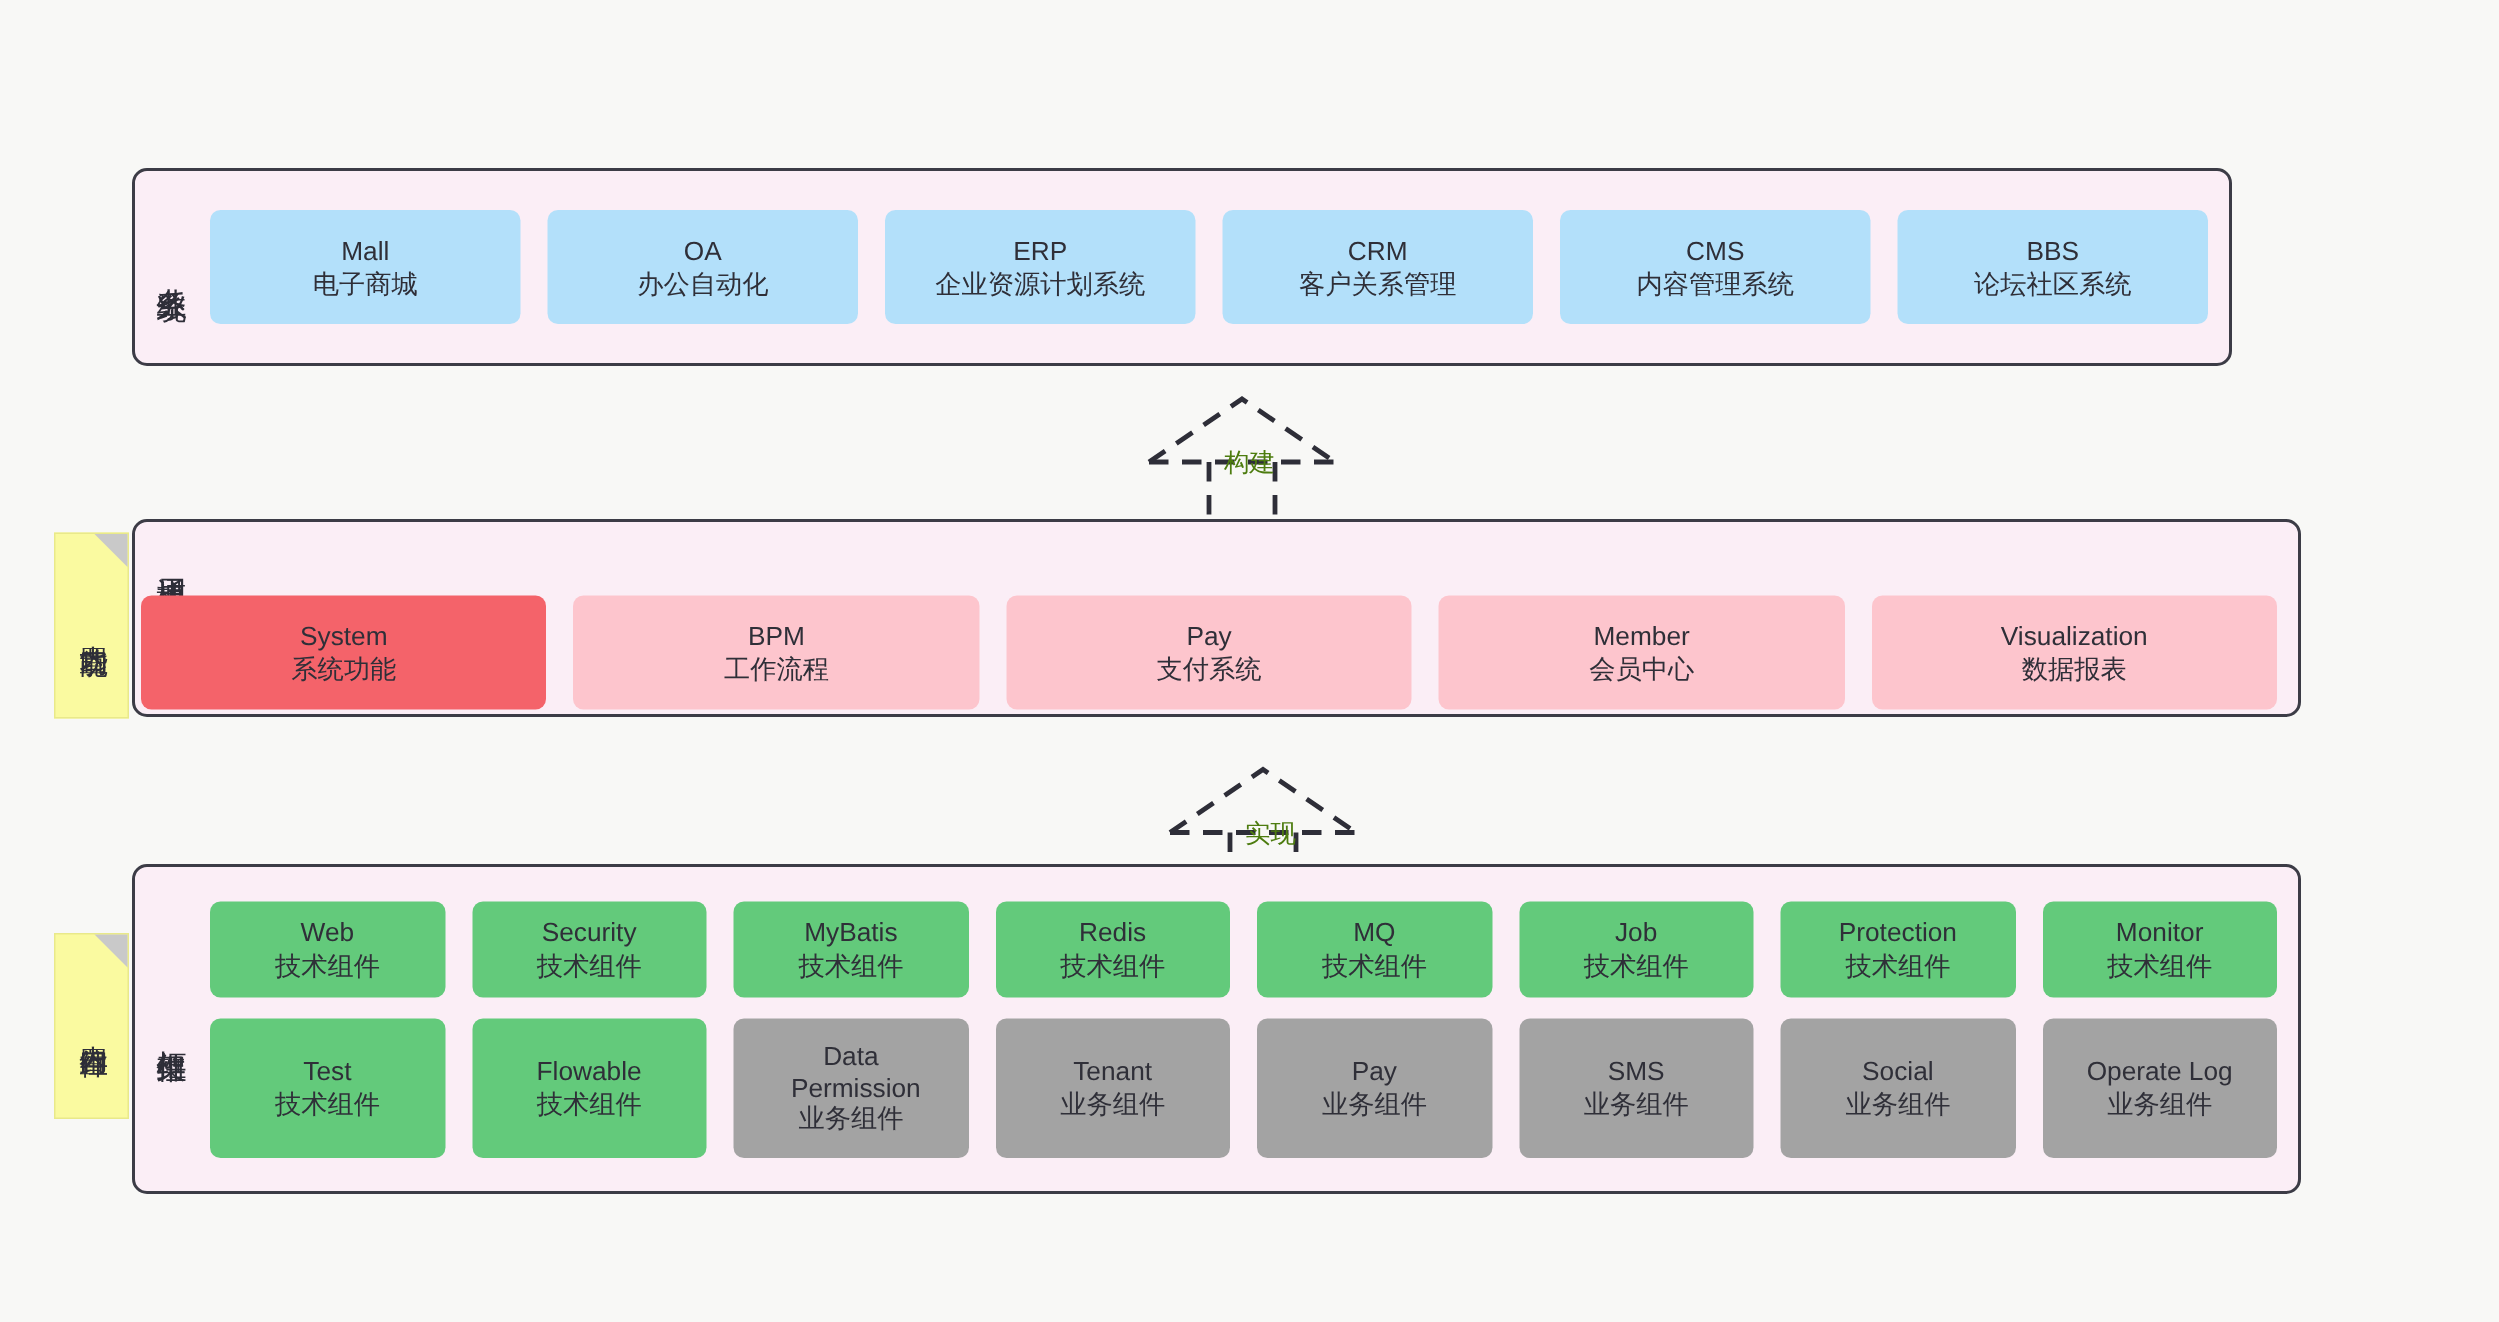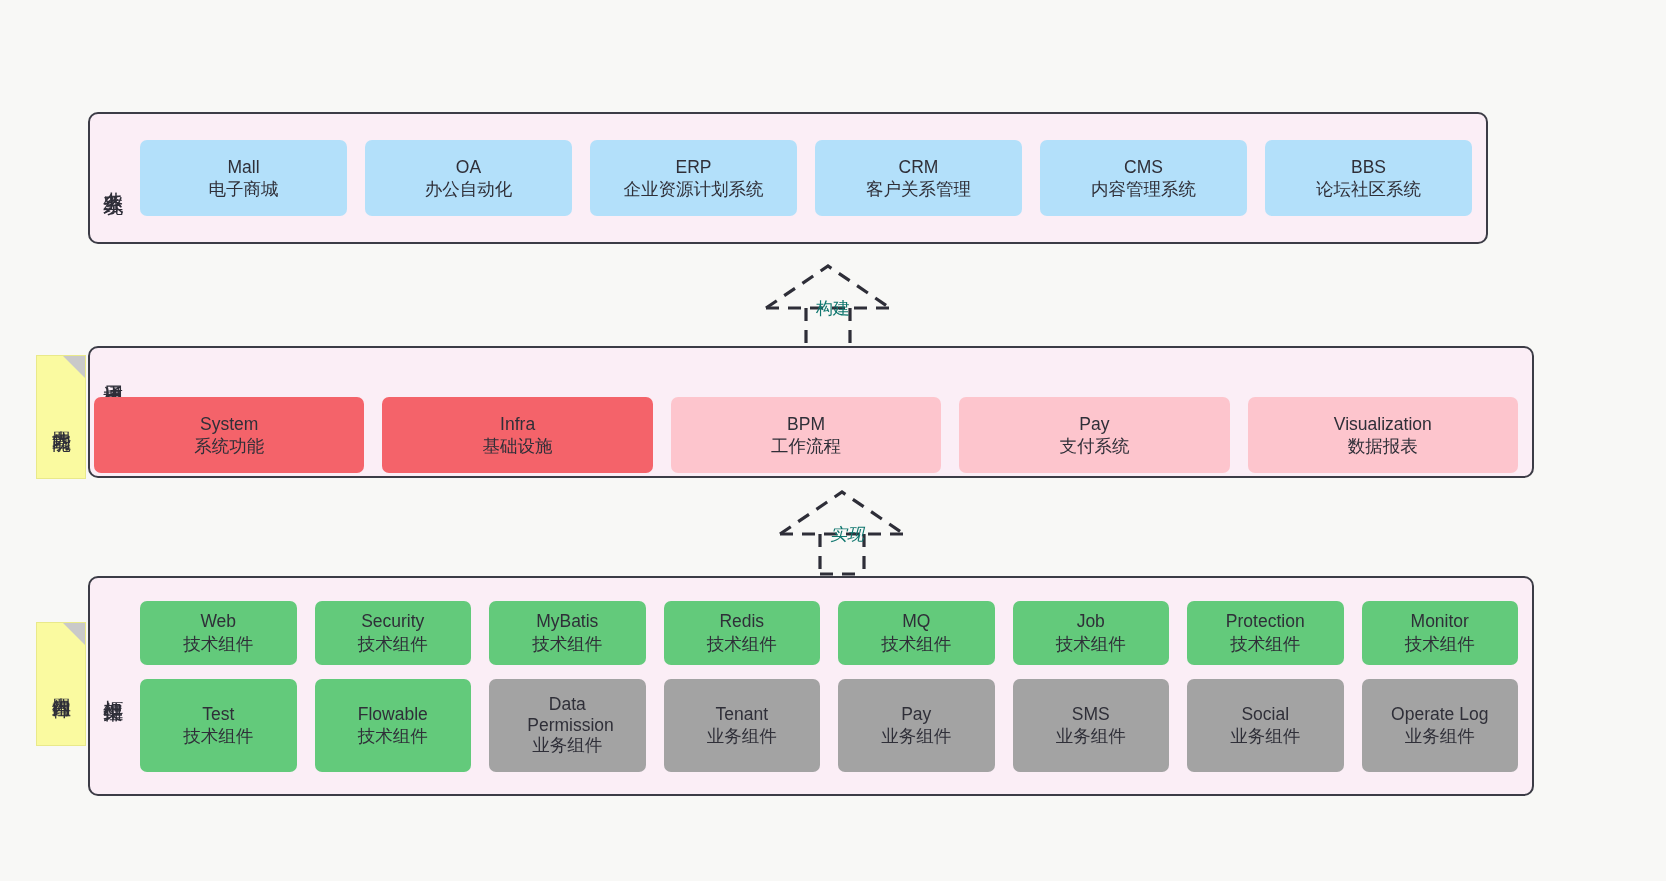--- a/index.html
+++ b/index.html
@@ -102,21 +102,21 @@
 
   
   .arrow{
     position:absolute;
     pointer-events:none;
   }
   .arrow svg{display:block;overflow:visible;}
   .arrow-label{
     position:absolute;
     font-size:17px;
-    color:#0f766e;
+    color:#4d7c0f;
     background:transparent;
     white-space:nowrap;
     user-select:none;
   }
 </style>
 </head>
 <body>
 
 <div class="canvas">
 
@@ -171,41 +171,41 @@
   </div>
 
   <div class="layer" style="left:88px;top:346px;width:1446px;height:132px;flex-direction:column;">
     <div class="layer-title">通用模块</div>
     <div class="layer-body">
       <div class="row" style="height:76px;">
         <div class="cell c-red">
           <span class="en">System</span>
           <span class="cn">系统功能</span>
         </div>
-        <div class="cell c-red">
-          <span class="en">Infra</span>
-          <span class="cn">基础设施</span>
-        </div>
         <div class="cell c-pink">
           <span class="en">BPM</span>
           <span class="cn">工作流程</span>
         </div>
         <div class="cell c-pink">
           <span class="en">Pay</span>
           <span class="cn">支付系统</span>
         </div>
         <div class="cell c-pink">
+          <span class="en">Member</span>
+          <span class="cn">会员中心</span>
+        </div>
+        <div class="cell c-pink">
           <span class="en">Visualization</span>
           <span class="cn">数据报表</span>
         </div>
       </div>
     </div>
   </div>
 
-  <div class="arrow" style="left:772px;top:484px;width:150px;height:92px;font-style:italic;">
+  <div class="arrow" style="left:772px;top:505px;width:150px;height:92px;">
     <svg width="150" height="92" viewBox="0 0 150 92">
       <polyline points="8,50 70,8 132,50" fill="none" stroke="#2e2e38" stroke-width="3.2" stroke-dasharray="13,9" stroke-linecap="butt"></polyline>
       <line x1="8" y1="50" x2="132" y2="50" stroke="#2e2e38" stroke-width="3.2" stroke-dasharray="13,9"></line>
       <line x1="48" y1="50" x2="48" y2="92" stroke="#2e2e38" stroke-width="3.2" stroke-dasharray="13,9"></line>
       <line x1="92" y1="50" x2="92" y2="92" stroke="#2e2e38" stroke-width="3.2" stroke-dasharray="13,9"></line>
       <line x1="48" y1="90" x2="92" y2="90" stroke="#2e2e38" stroke-width="3.2" stroke-dasharray="13,9"></line>
     </svg>
     <div class="arrow-label" style="left:58px;top:39px;">实现</div>
   </div>
 

